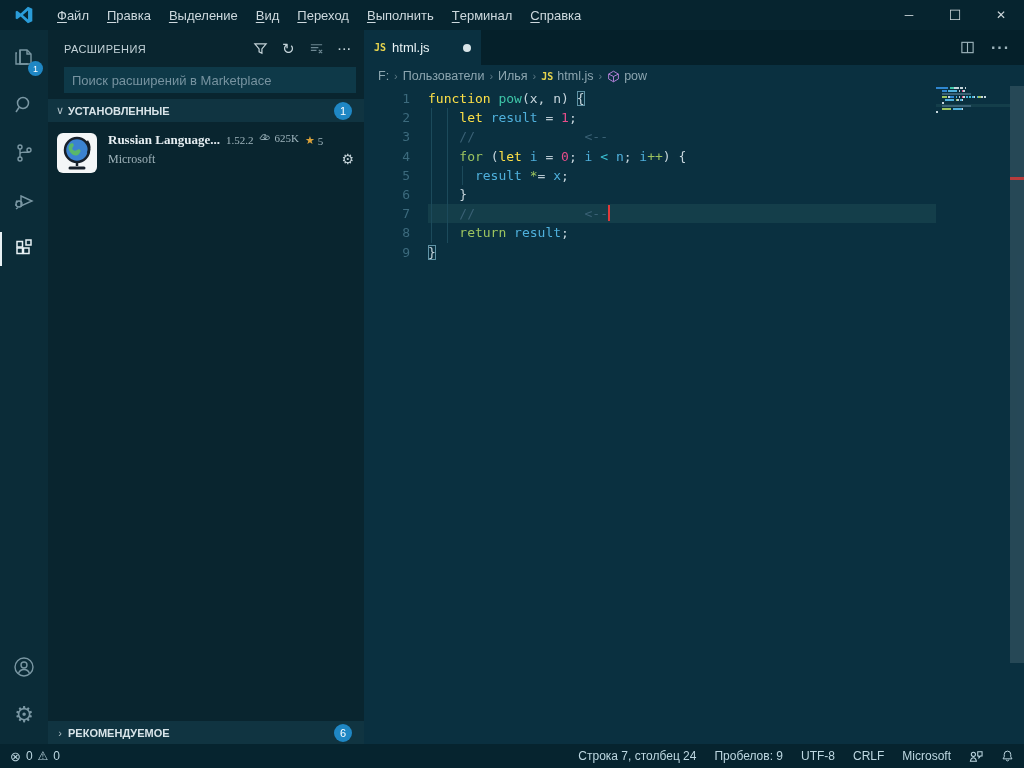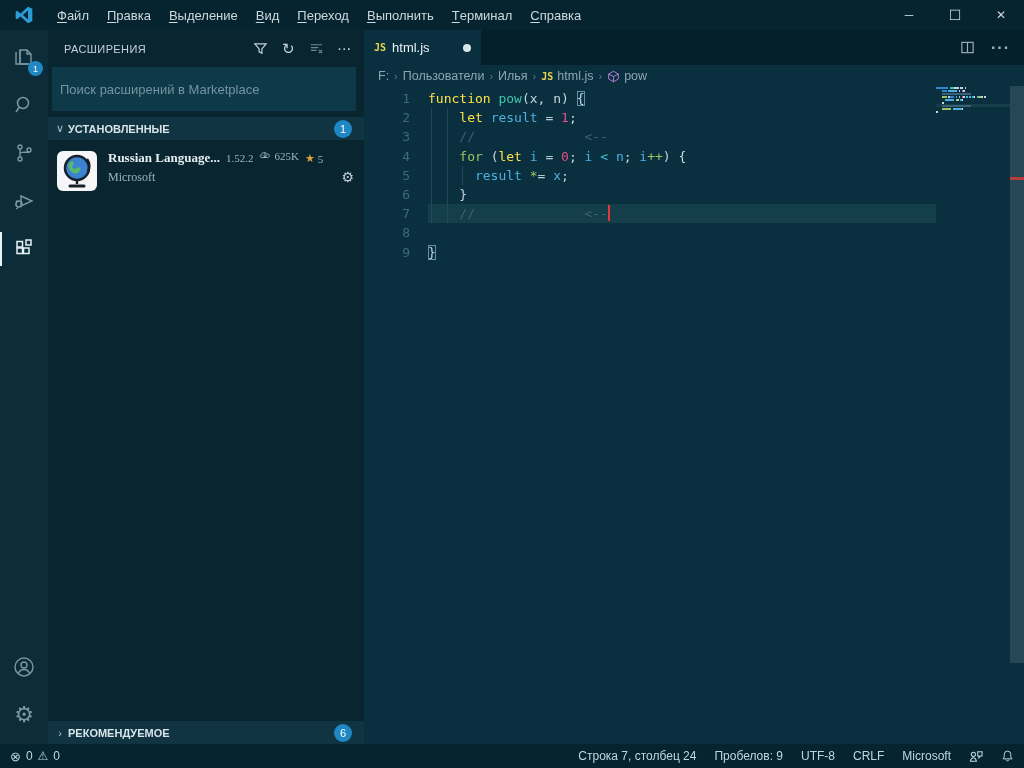--- a/index.html
+++ b/index.html
@@ -36,21 +36,21 @@
   .ab-item.active::before{content:"";position:absolute;left:0;top:6px;bottom:6px;width:2px;background:#e8f1f5;}
   .ab-badge{position:absolute;right:5px;bottom:4px;min-width:15px;height:15px;border-radius:8px;
     background:var(--badge);color:#fff;font-size:9px;display:flex;align-items:center;justify-content:center;padding:0 3px;}
   .ab-spacer{flex:1;}
   .ab-item svg{width:24px;height:24px;}
   
   #sb-header{height:37px;display:flex;align-items:center;padding:0 12px 0 16px;font-size:11px;
     letter-spacing:.4px;color:#c3d2d8;}
   #sb-actions{margin-left:auto;display:flex;gap:14px;align-items:center;color:#c3d2d8;}
   #sb-actions .sb-act{display:flex;align-items:center;}
-  #search-box{margin:0 8px 6px 4px;height:44px;background:#0e3948;display:flex;align-items:center;
+  #search-box{margin:0 8px 6px 16px;height:26px;background:#0e3948;display:flex;align-items:center;
     padding:0 8px;font-size:13px;color:#7793a0;}
   .section-hdr{height:23px;background:var(--sectionhdr);display:flex;align-items:center;
     padding:0 12px 0 4px;font-size:11px;font-weight:bold;color:#d8e4e9;}
   .section-hdr .chev{width:16px;display:flex;justify-content:center;font-weight:normal;font-size:11px;color:#aebfc6;}
   .section-badge{margin-left:auto;width:18px;height:18px;border-radius:50%;background:var(--badge);
     color:#fff;font-size:11px;font-weight:normal;display:flex;align-items:center;justify-content:center;}
   #ext-list{flex:1;overflow:hidden;}
   .ext-item{display:flex;padding:10px 10px 10px 8px;font-family:Liberation Serif, serif;}
   .ext-icon{width:42px;height:42px;margin-right:10px;flex-shrink:0;}
   .ext-body{flex:1;min-width:0;font-size:12px;}
@@ -310,20 +310,21 @@
       <div class="code-line">
         <div class="code-ln">6</div>
         <div class="code-content"><div class="iguide" style="left: 3px;"></div><div class="iguide" style="left: 18.6px;"></div><span class="tk-pl">    </span><span class="tk-pc">}</span></div>
       </div>
       <div class="code-line current">
         <div class="code-ln">7</div>
         <div class="code-content"><div class="iguide" style="left: 3px;"></div><div class="iguide" style="left: 18.6px;"></div><span class="tk-pl">    </span><span class="tk-cm">//              &lt;--</span><span class="cursor"></span></div>
       </div>
       <div class="code-line">
         <div class="code-ln">8</div>
+        <div class="code-content"><div class="iguide" style="left: 3px;"></div><div class="iguide" style="left: 18.6px;"></div><span class="tk-pl">    </span><span class="tk-kw2">return</span><span class="tk-pl"> </span><span class="tk-var">result</span><span class="tk-pc">;</span></div>
       </div>
       <div class="code-line">
         <div class="code-ln">9</div>
         <div class="code-content"><span class="tk-brk">}</span></div>
       </div>
     </div>
   <div id="minimap">
       <div class="mm-row">
         <span class="mm-seg" style="width: 12px; background: rgb(47, 134, 208);"></span>
         <span class="mm-seg" style="width: 1.5px; background: transparent;"></span>

